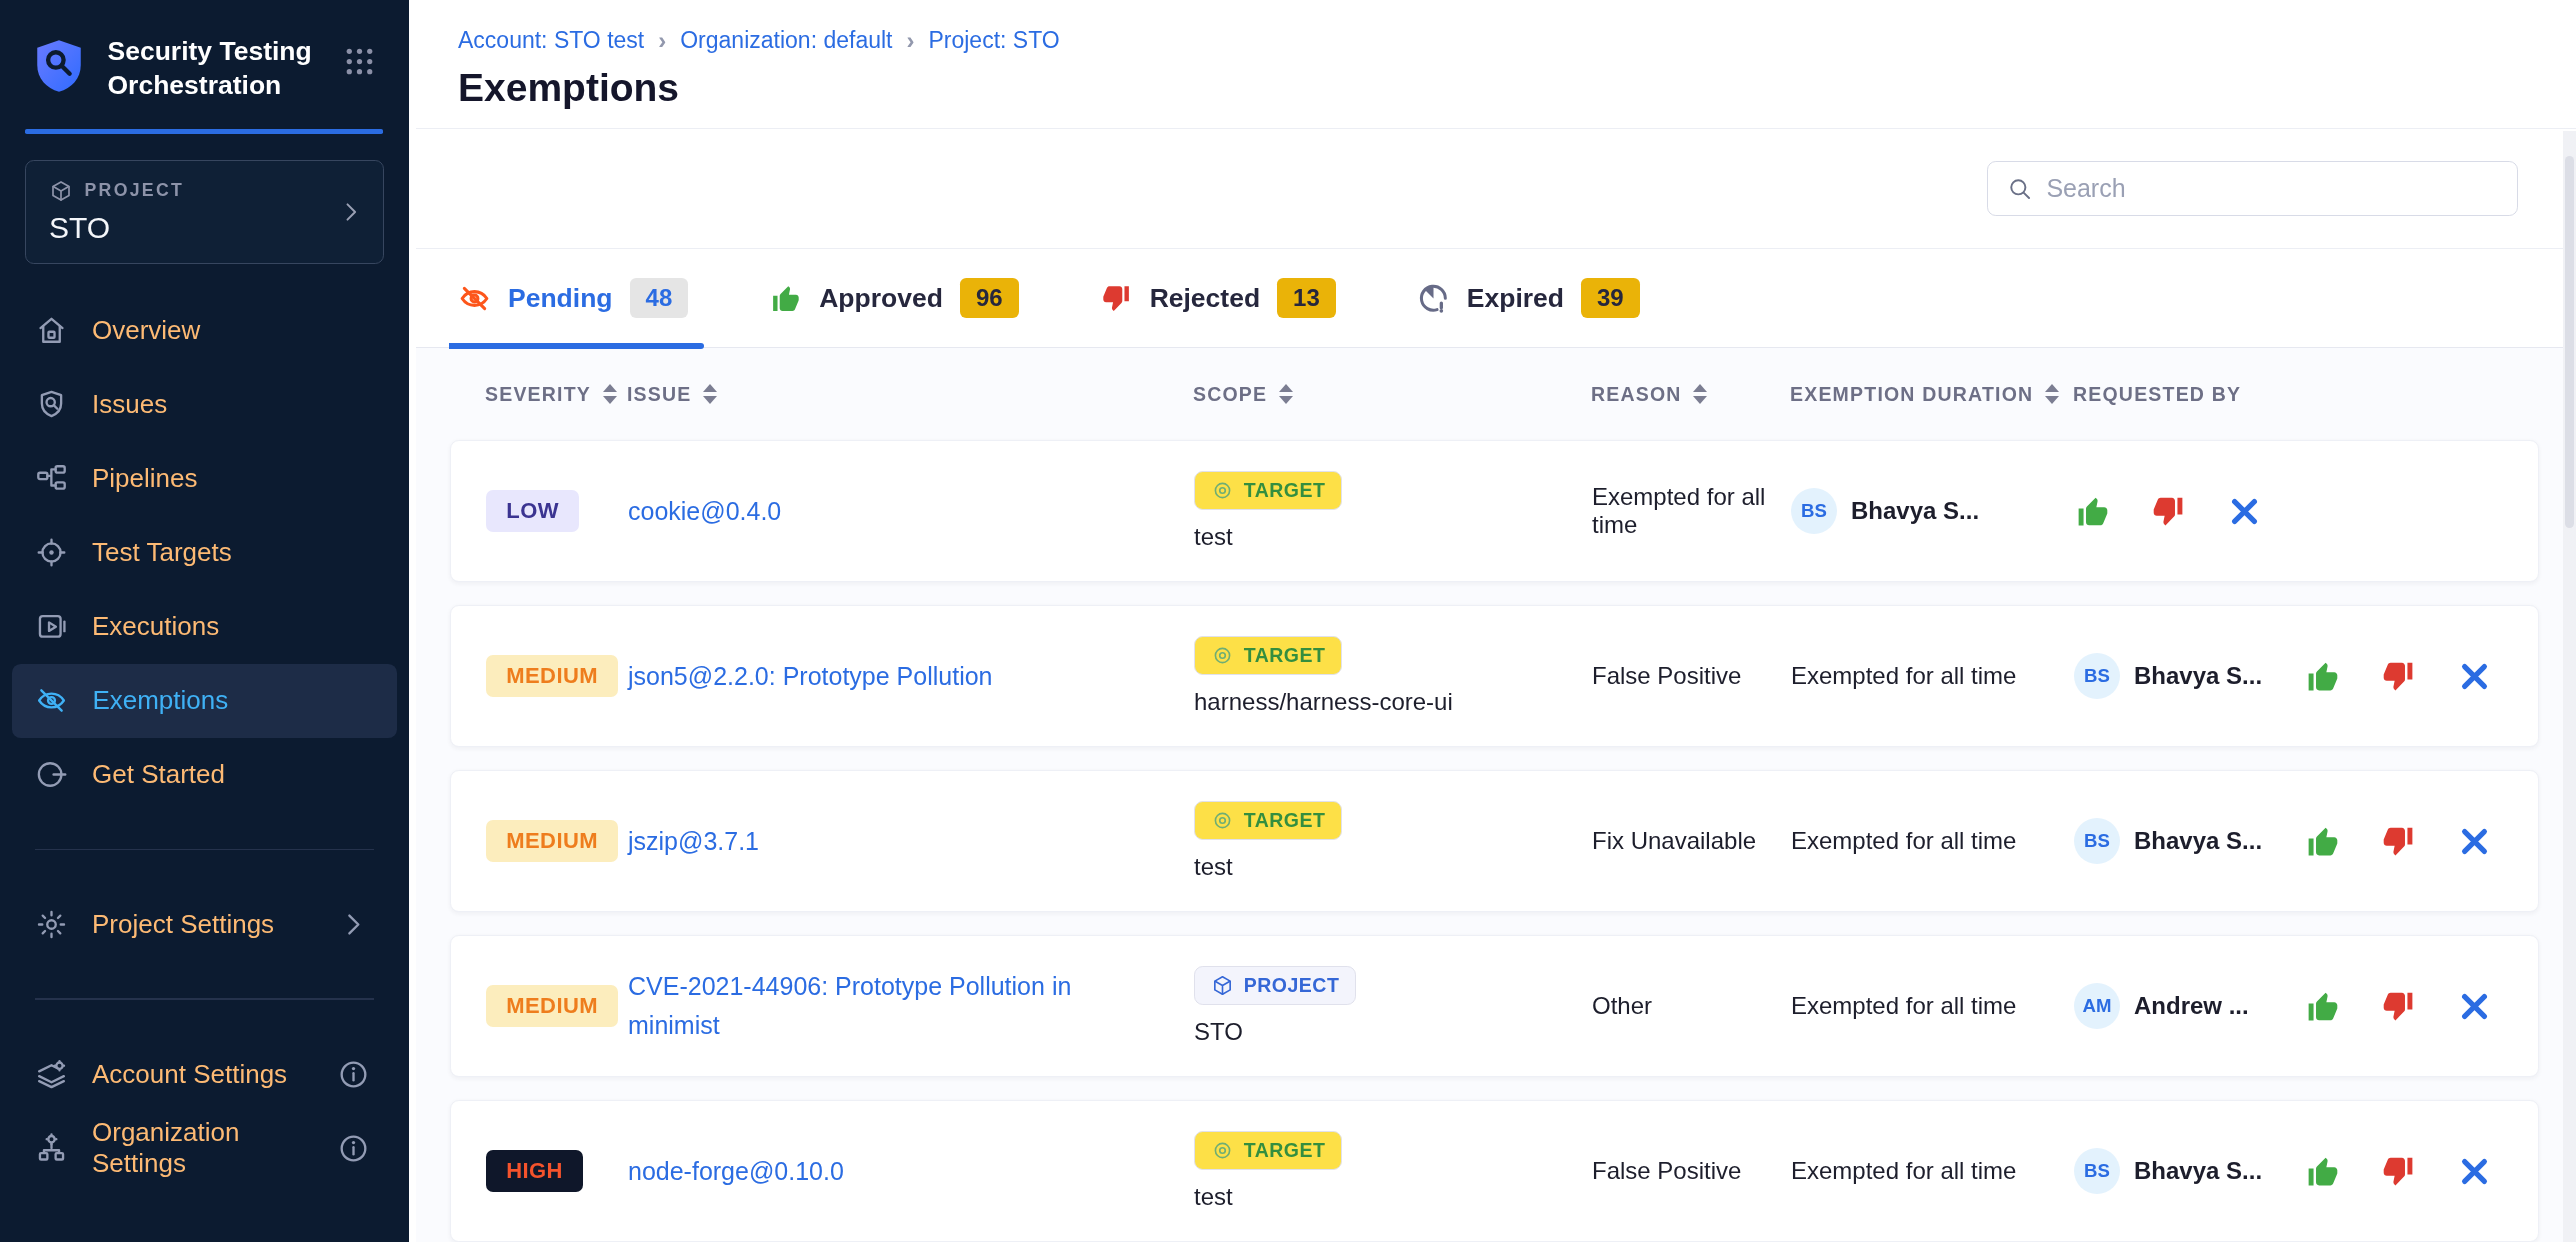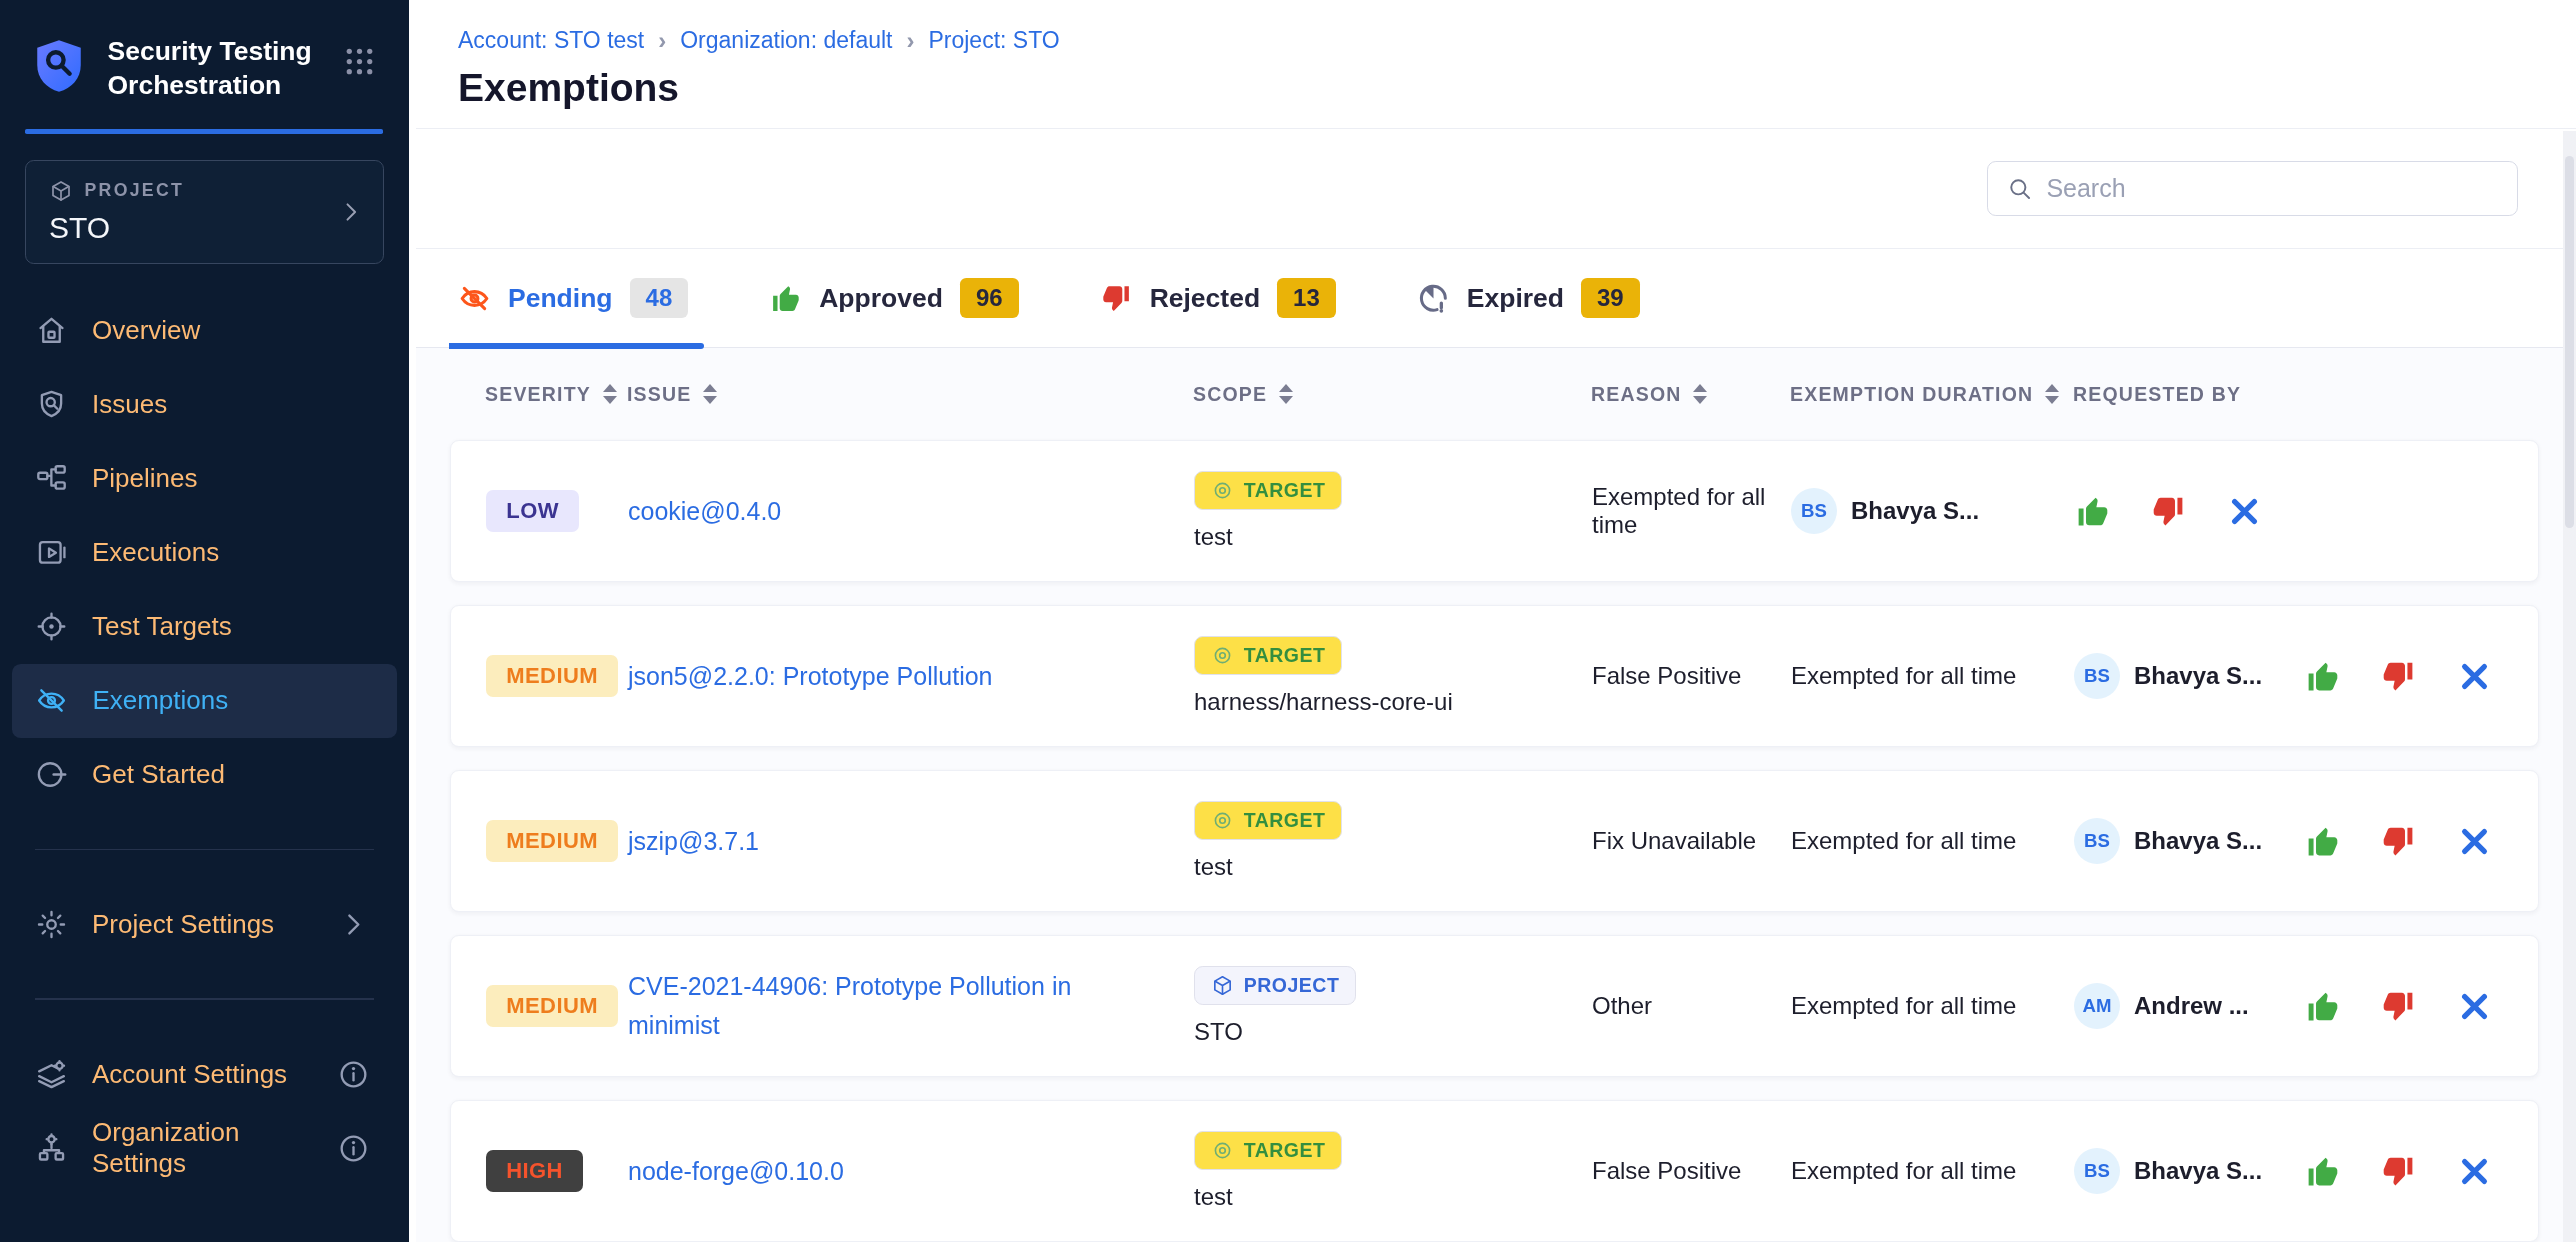--- a/index.html
+++ b/index.html
@@ -64,21 +64,21 @@
   .th { display:flex; align-items:center; gap:11.5px; font-size:19.5px; font-weight:700; letter-spacing:1.2px; color:#6d6f86; text-transform:uppercase; cursor:pointer; }
   .sort { display:flex; flex-direction:column; gap:4.4px; }
   .sort b { display:block; width:0; height:0; border-left:7px solid transparent; border-right:7px solid transparent; }
   .sort .up { border-bottom:8.8px solid #7b7d92; }
   .sort .dn { border-top:8.8px solid #7b7d92; }
 
   .card { height:142px; background:#ffffff; border:0.9px solid #eef0f6; border-radius:8.8px; margin-bottom:23px; box-shadow:0 1.8px 4.4px rgba(40,41,61,0.05); }
   .sev { display:inline-block; padding:8px 20.3px; border-radius:7px; font-weight:700; font-size:22px; letter-spacing:0.4px; }
   .sev-low { background:#e8e7fd; color:#3b3491; }
   .sev-medium { background:#fcedbd; color:#ee7d1d; }
-  .sev-high { background:#404040; color:#f5532c; }
+  .sev-high { background:#0f172a; color:#f5532c; }
   .issue-link { color:#2b6ce2; font-size:25px; font-weight:500; line-height:1.55; padding-right:62px; text-decoration:none; display:block; cursor:pointer; }
   .scope-badge { display:inline-flex; align-items:center; gap:9.7px; padding:7px 16px; border:1.8px solid #e0e1ec; border-radius:8.8px; font-size:19.5px; font-weight:800; letter-spacing:0.5px; }
   .scope-badge .ic { width:23px; height:23px; flex:0 0 23px; }
   .scope-target { background:#fde047; color:#348e3f; }
   .scope-target .ic { color:#6fae74; }
   .scope-project { background:#f3f4fc; color:#3567d6; }
   .scope-name { margin-top:13.3px; font-size:24px; color:#1d1e2c; font-weight:500; }
   .reason { font-size:24px; color:#1d1e2c; font-weight:500; line-height:1.45; padding-right:30px; }
   .duration { font-size:24px; color:#1d1e2c; font-weight:500; }
   .req { display:flex; align-items:center; gap:14px; }
@@ -171,33 +171,33 @@
           <span class="ic "><svg viewBox="0 0 24 24">
               <rect x="2.4" y="7.8" width="6.6" height="4.6" rx="1.2"></rect>
               <rect x="15" y="3.1" width="6.6" height="4.6" rx="1.2"></rect>
               <rect x="15" y="14.8" width="6.6" height="4.6" rx="1.2"></rect>
               <path d="M9 10.1h2.9M11.9 10.1V5.4H15M11.9 10.1v7H15"></path>
             </svg></span>
           <span>Pipelines</span>
         </div>
         <div class="sb-item">
           <span class="ic "><svg viewBox="0 0 24 24">
+              <circle cx="12" cy="12" r="6.6"></circle>
+              <circle cx="12" cy="12" r="1.6" fill="currentColor" stroke="none"></circle>
+              <path d="M12 2.7v2.9M12 18.4v2.9M2.7 12h2.9M18.4 12h2.9"></path>
+            </svg></span>
+          <span>Test Targets</span>
+        </div>
+        <div class="sb-item">
+          <span class="ic "><svg viewBox="0 0 24 24">
               <rect x="3.6" y="4.4" width="15" height="15" rx="2"></rect>
               <path d="M10.2 9v6.2l5-3.1z"></path>
               <path d="M21.4 8.4v7"></path>
             </svg></span>
           <span>Executions</span>
-        </div>
-        <div class="sb-item">
-          <span class="ic "><svg viewBox="0 0 24 24">
-              <circle cx="12" cy="12" r="6.6"></circle>
-              <circle cx="12" cy="12" r="1.6" fill="currentColor" stroke="none"></circle>
-              <path d="M12 2.7v2.9M12 18.4v2.9M2.7 12h2.9M18.4 12h2.9"></path>
-            </svg></span>
-          <span>Test Targets</span>
         </div>
         <div class="sb-item active">
           <span class="ic "><svg viewBox="0 0 24 24">
               <path d="M3 12c2.2-3.3 5.2-5 9-5s6.8 1.7 9 5c-2.2 3.3-5.2 5-9 5s-6.8-1.7-9-5z"></path>
               <circle cx="12" cy="12" r="2.5"></circle>
               <path d="M4.6 4.6 19.4 19.4"></path>
             </svg></span>
           <span>Exemptions</span>
         </div>
         <div class="sb-item">

